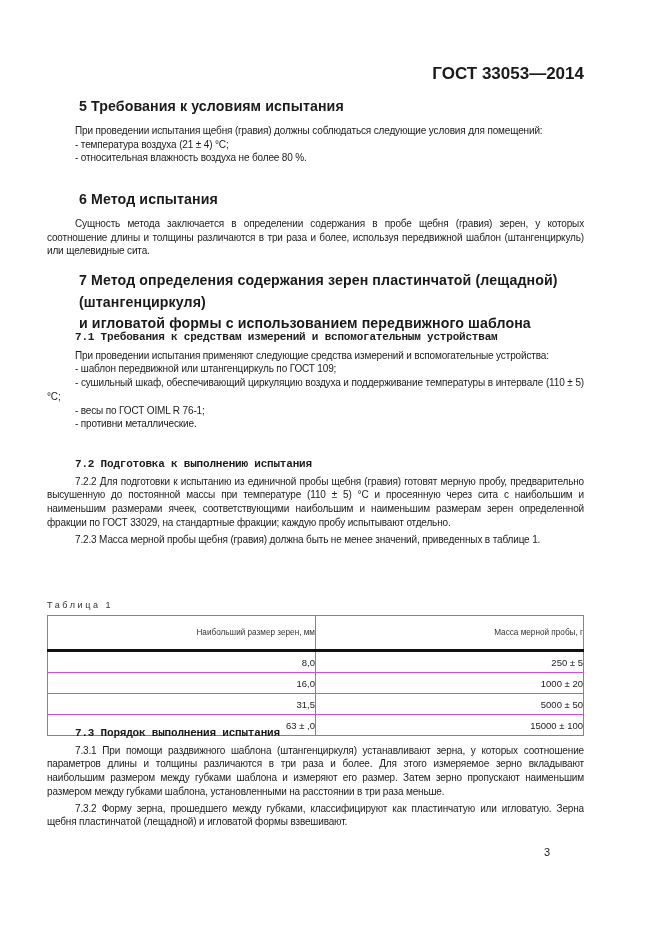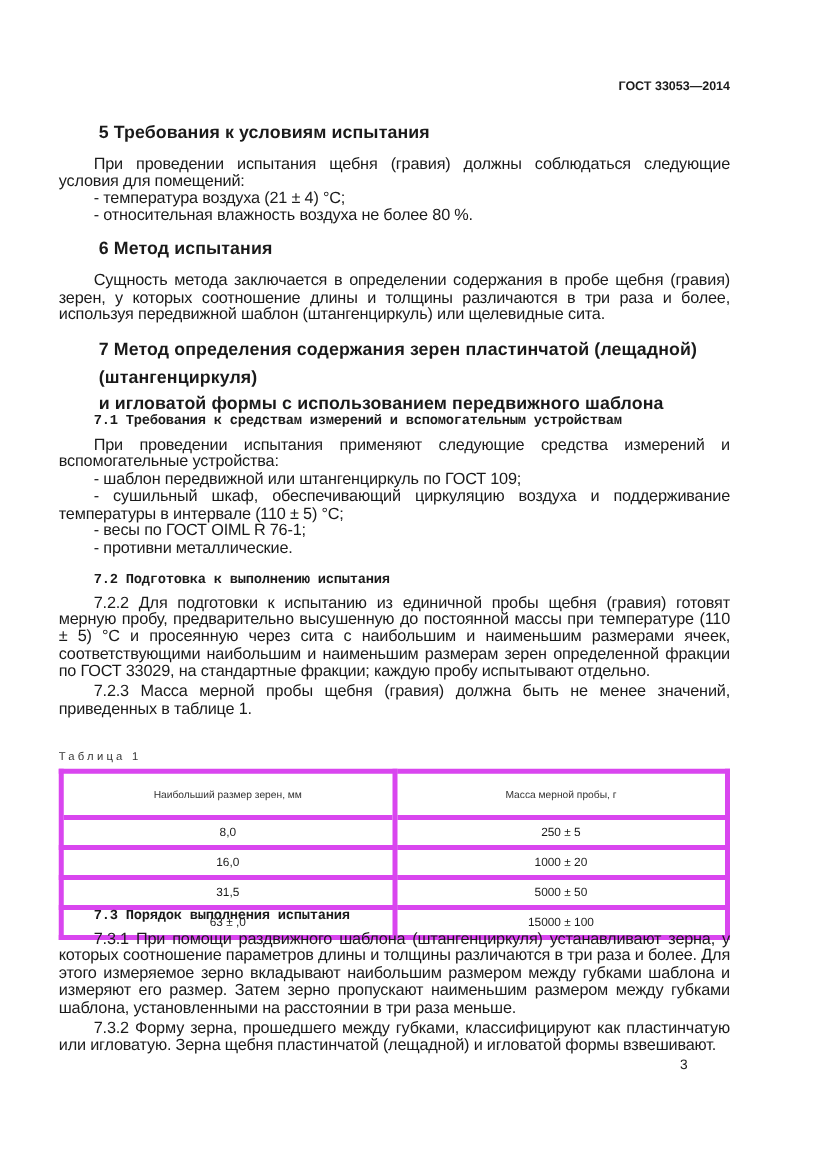--- a/index.html
+++ b/index.html
@@ -1,28 +1,28 @@
 <!DOCTYPE html>
 <html><head>
 <meta charset="utf-8">
 <style>
   html, body { margin: 0; padding: 0; background: #ffffff; }
   body { width: 661px; height: 936px; position: relative; overflow: hidden;
          font-family: "Liberation Sans", sans-serif; color: #1a1a1a; }
   .page { position: absolute; left: 47px; top: 0; width: 537px; }
-  .hdr { position: absolute; right: 0; top: 64px; font-weight: bold; font-size: 10px; letter-spacing: 0; }
-  .p { font-size: 13px; line-height: 13.7px; text-align: justify; margin: 0; letter-spacing: -0.15px; }
+  .hdr { position: absolute; right: 0; top: 64px; font-weight: bold; font-size: 17px; letter-spacing: 0; }
+  .p { font-size: 10px; line-height: 13.7px; text-align: justify; margin: 0; letter-spacing: -0.15px; }
   .ind { text-indent: 28px; }
   .li { padding-left: 28px; }
   .h1 { font-weight: bold; font-size: 14.2px; line-height: 17.5px; padding-left: 28px; margin: 4px; letter-spacing: 0.1px; }
   .h2 { font-weight: bold; font-size: 11px; line-height: 13.7px; padding-left: 28px; margin: 0; letter-spacing: -0.2px; font-family: Liberation Mono, monospace; }
   .abs { position: absolute; left: 0; width: 537px; }
   .tcap { font-size: 9px; letter-spacing: 2.6px; color: #333; }
   table.t { border-collapse: collapse; width: 537px; font-size: 8.6px; }
-  table.t td { border: 4px solid #d946ef; text-align: center; padding: 0; height: 20px; width: 50%; }
+  table.t td { border: 1px solid #d946ef; text-align: right; padding: 0; height: 20px; width: 50%; }
   table.t tr.head td { height: 33px; font-size: 8.2px; border-bottom: 3px solid #111; color: #333; }
   table.t tr.row td { font-size: 9.5px; }
   .pnum { position: absolute; left: 544px; top: 846px; font-size: 11px; }
 </style>
 </head>
 <body>
 
 <div class="page">
   <div class="hdr">ГОСТ 33053—2014</div>
 

